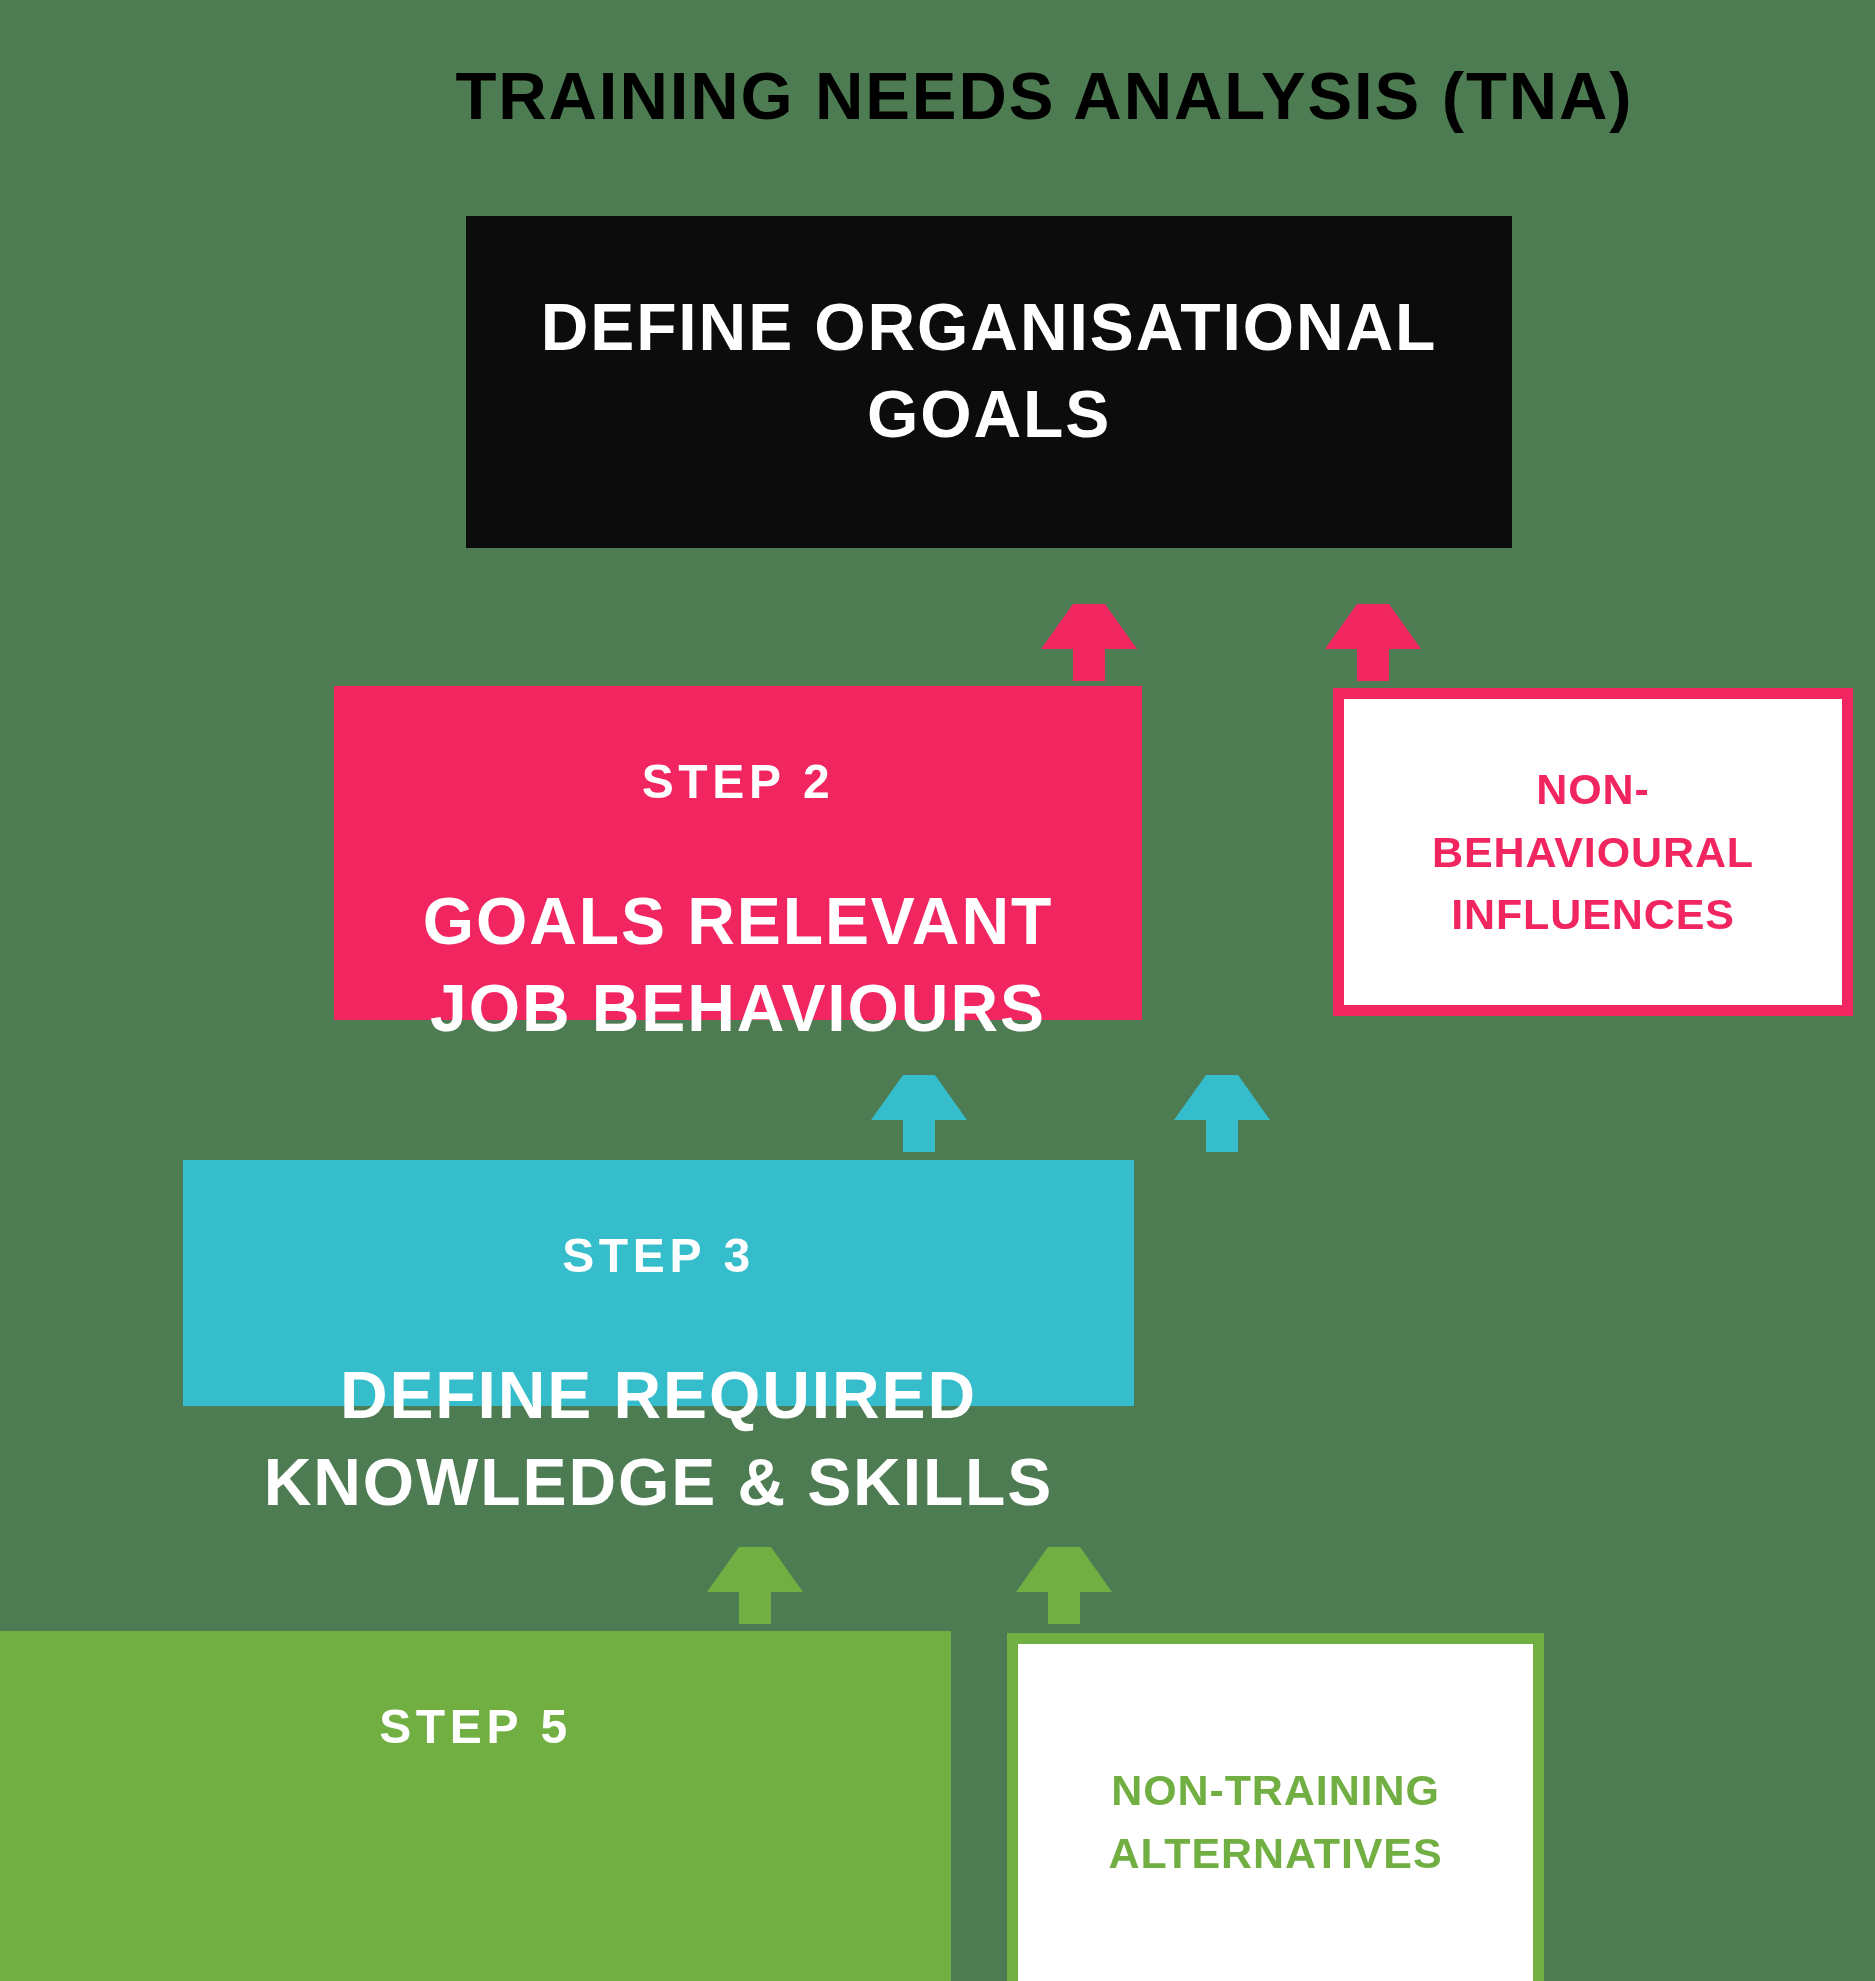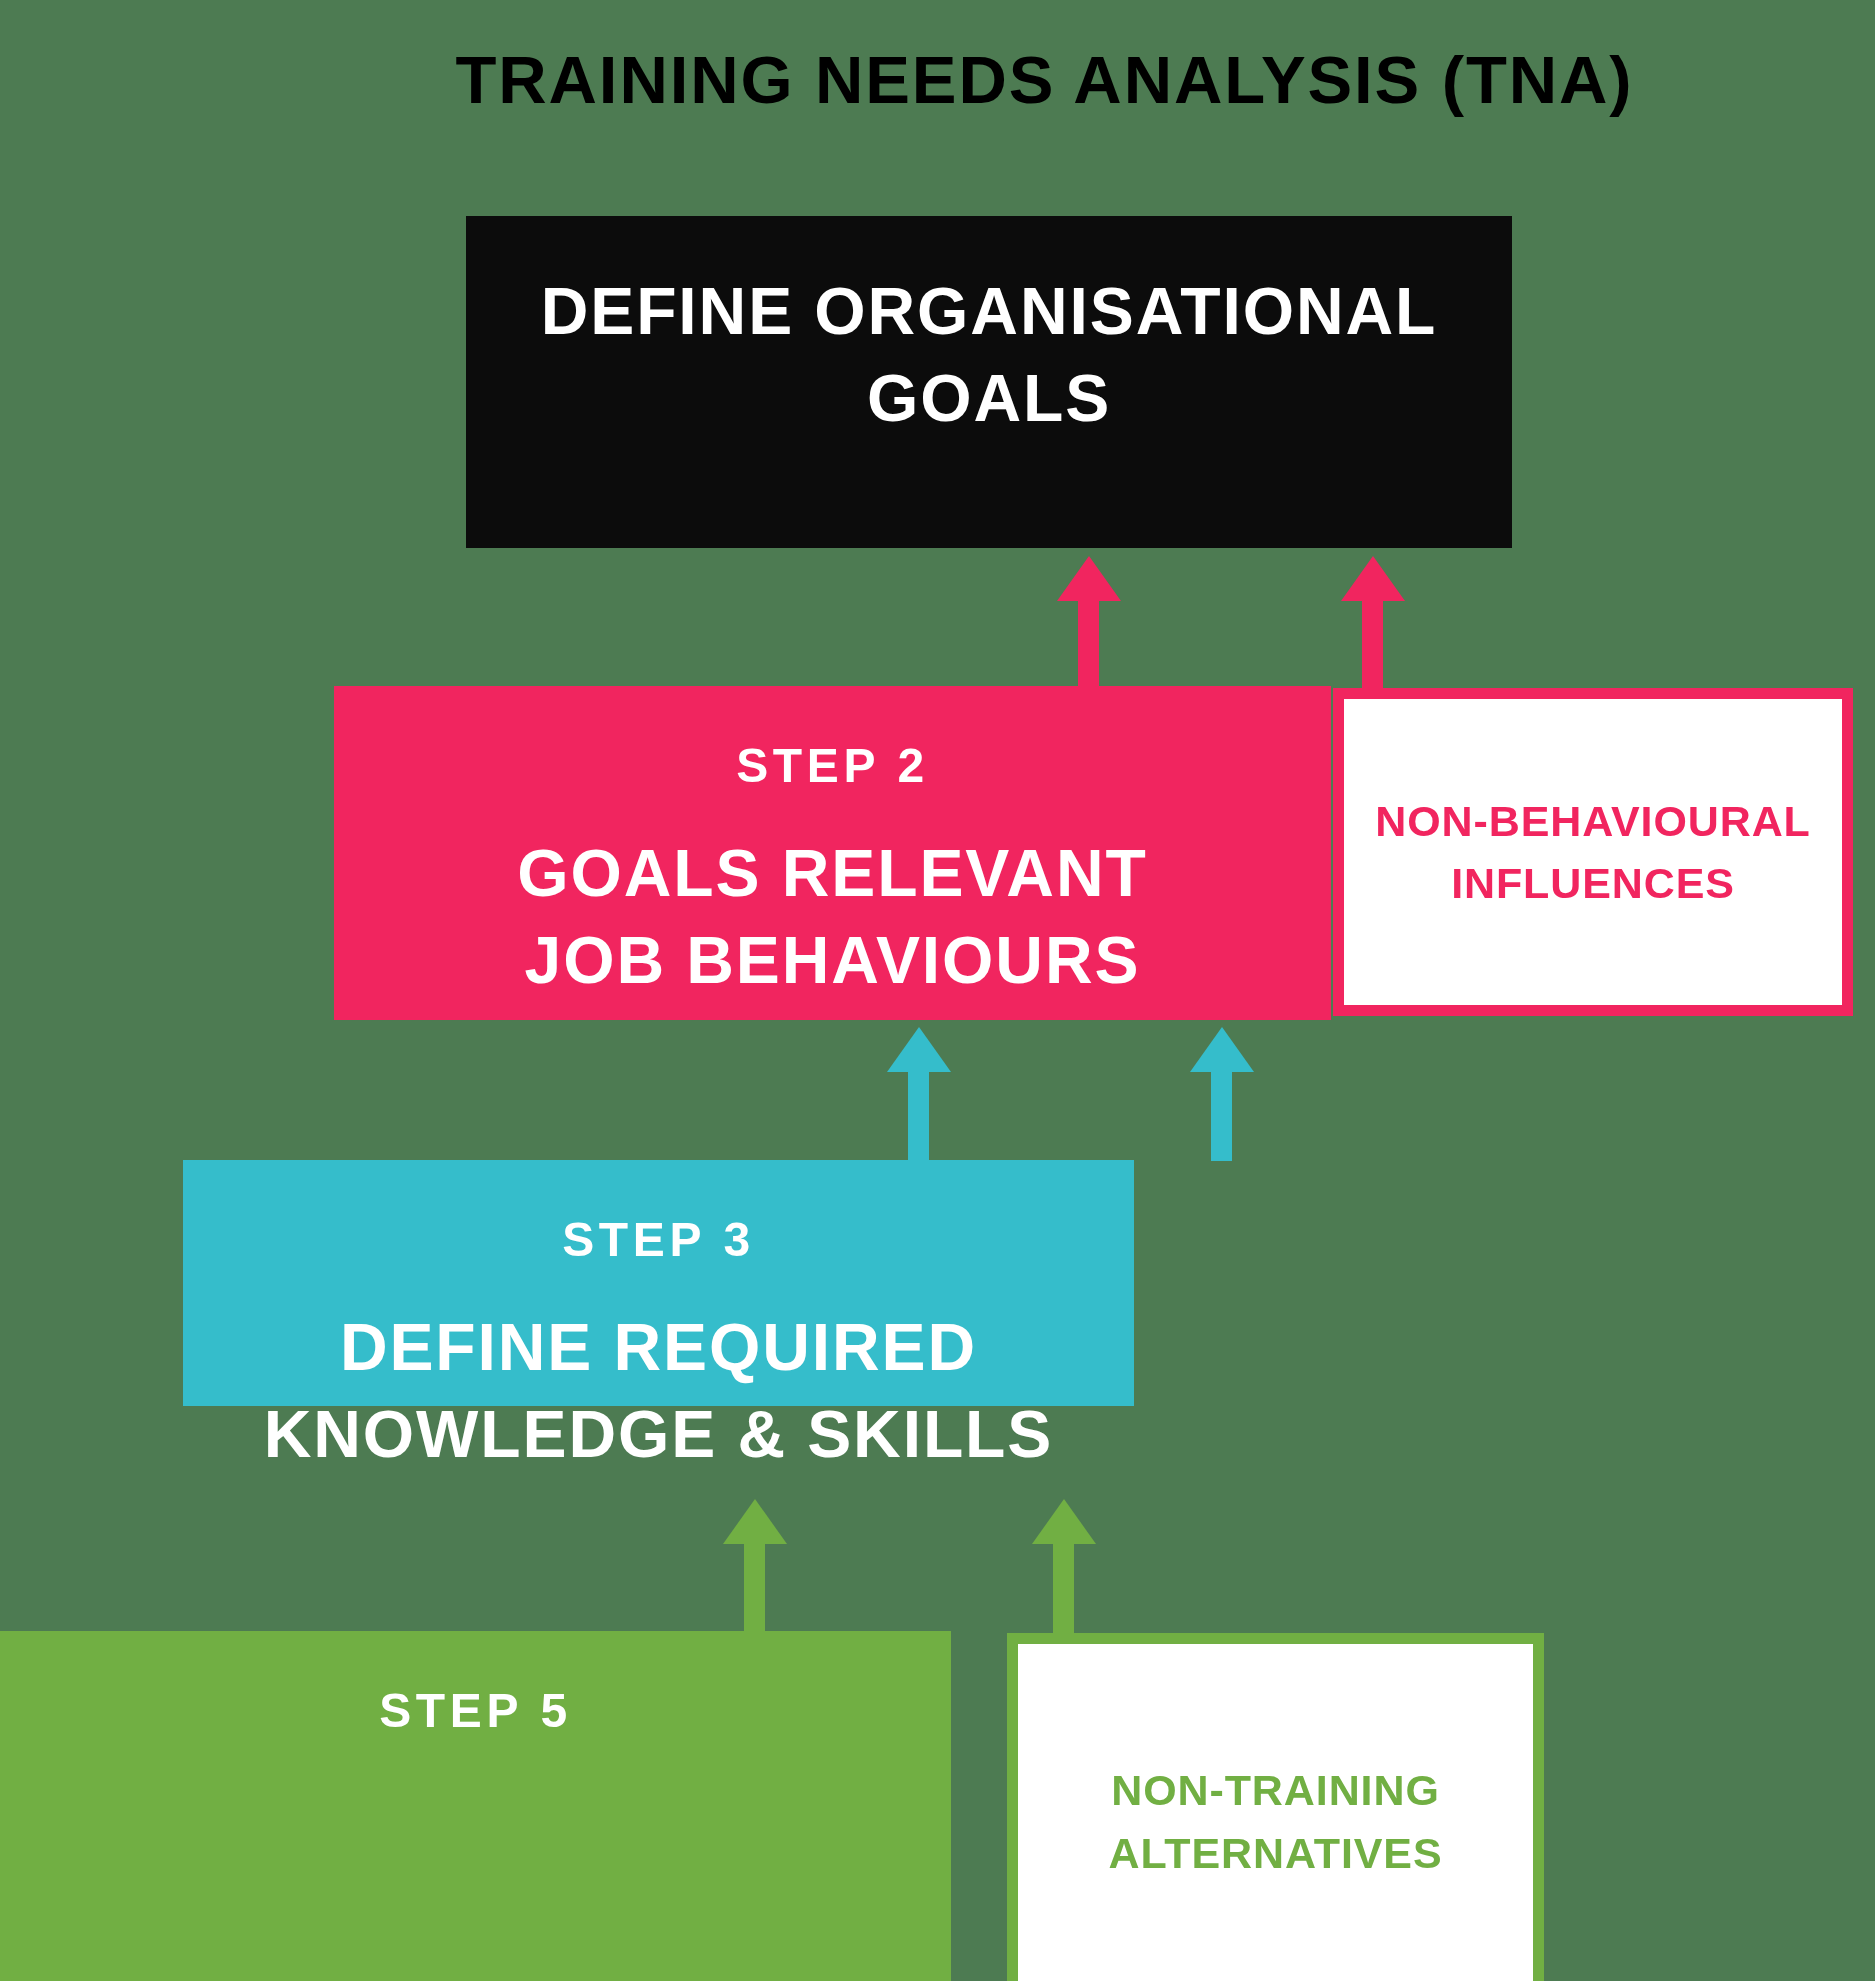--- a/index.html
+++ b/index.html
@@ -3,21 +3,21 @@
 <meta charset="utf-8">
 <style>
   :root{
     --background:#4d7b52;
     --black:#0c0c0c;
     --pink:#f1255f;
     --teal:#35bdcb;
     --green:#71af43;
     --white:#ffffff;
   }
-  *{box-sizing:border-box;margin:0;padding:0;}
+  *{box-sizing:border-box;margin:0;padding:16px;}
   html,body{margin:0;padding:0;}
   body{
     font-family:"Liberation Sans","DejaVu Sans",sans-serif;
     background:#333;
   }
   .canvas{
     position:relative;
     width:1876px;
     height:1982px;
     background:var(--background);
@@ -95,21 +95,21 @@
     width:20.5px;
     flex:1 1 auto;
     background:currentColor;
   }
   .arrow-pink{color:var(--pink);}
   .arrow-teal{color:var(--teal);}
   .arrow-green{color:var(--green);}
 
   
   #step1{left:466px;top:216px;width:1046px;height:332px;}
-  #step2{left:334px;top:686px;width:997px;height:334px;}
+  #step2{left:334px;top:686px;width:808px;height:334px;}
   #step3{left:183px;top:1160px;width:951px;height:246px;}
   #step4{left:0px;top:1631px;width:951px;height:378px;}
   #side1{left:1333px;top:688px;width:520px;height:328px;}
   #side2{left:1176px;top:1162px;width:537px;height:332px;}
   #side3{left:1007px;top:1633px;width:537px;height:377px;}
   #arrow-p1{left:1057px;top:556px;height:132px;}
   #arrow-p2{left:1341px;top:556px;height:132px;}
   #arrow-t1{left:887px;top:1027px;height:134px;}
   #arrow-t2{left:1190px;top:1027px;height:134px;}
   #arrow-g1{left:723px;top:1499px;height:134px;}

